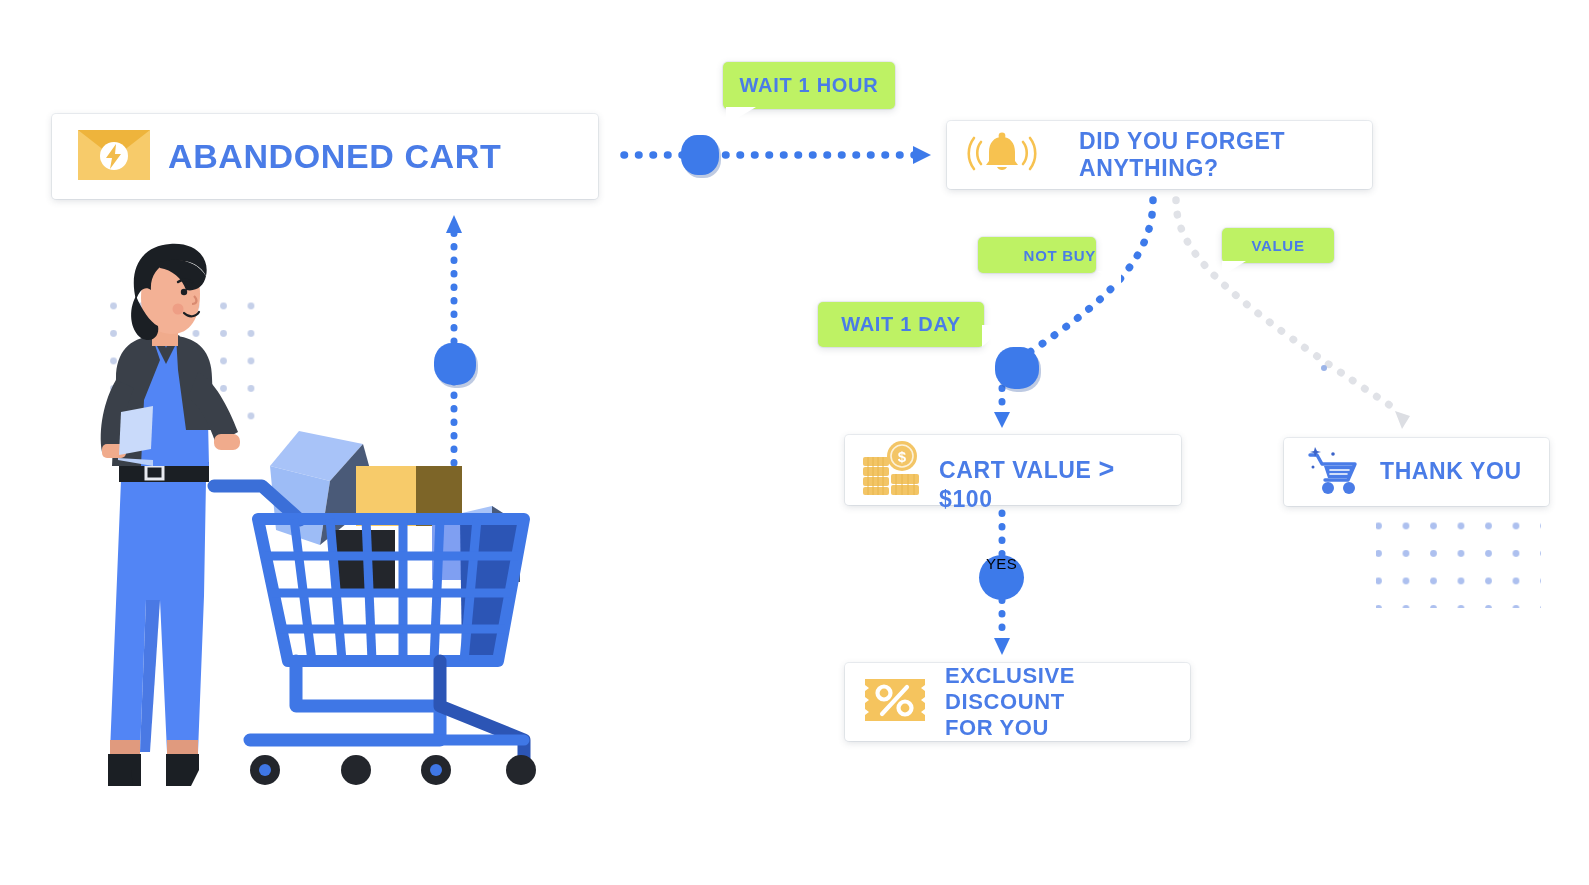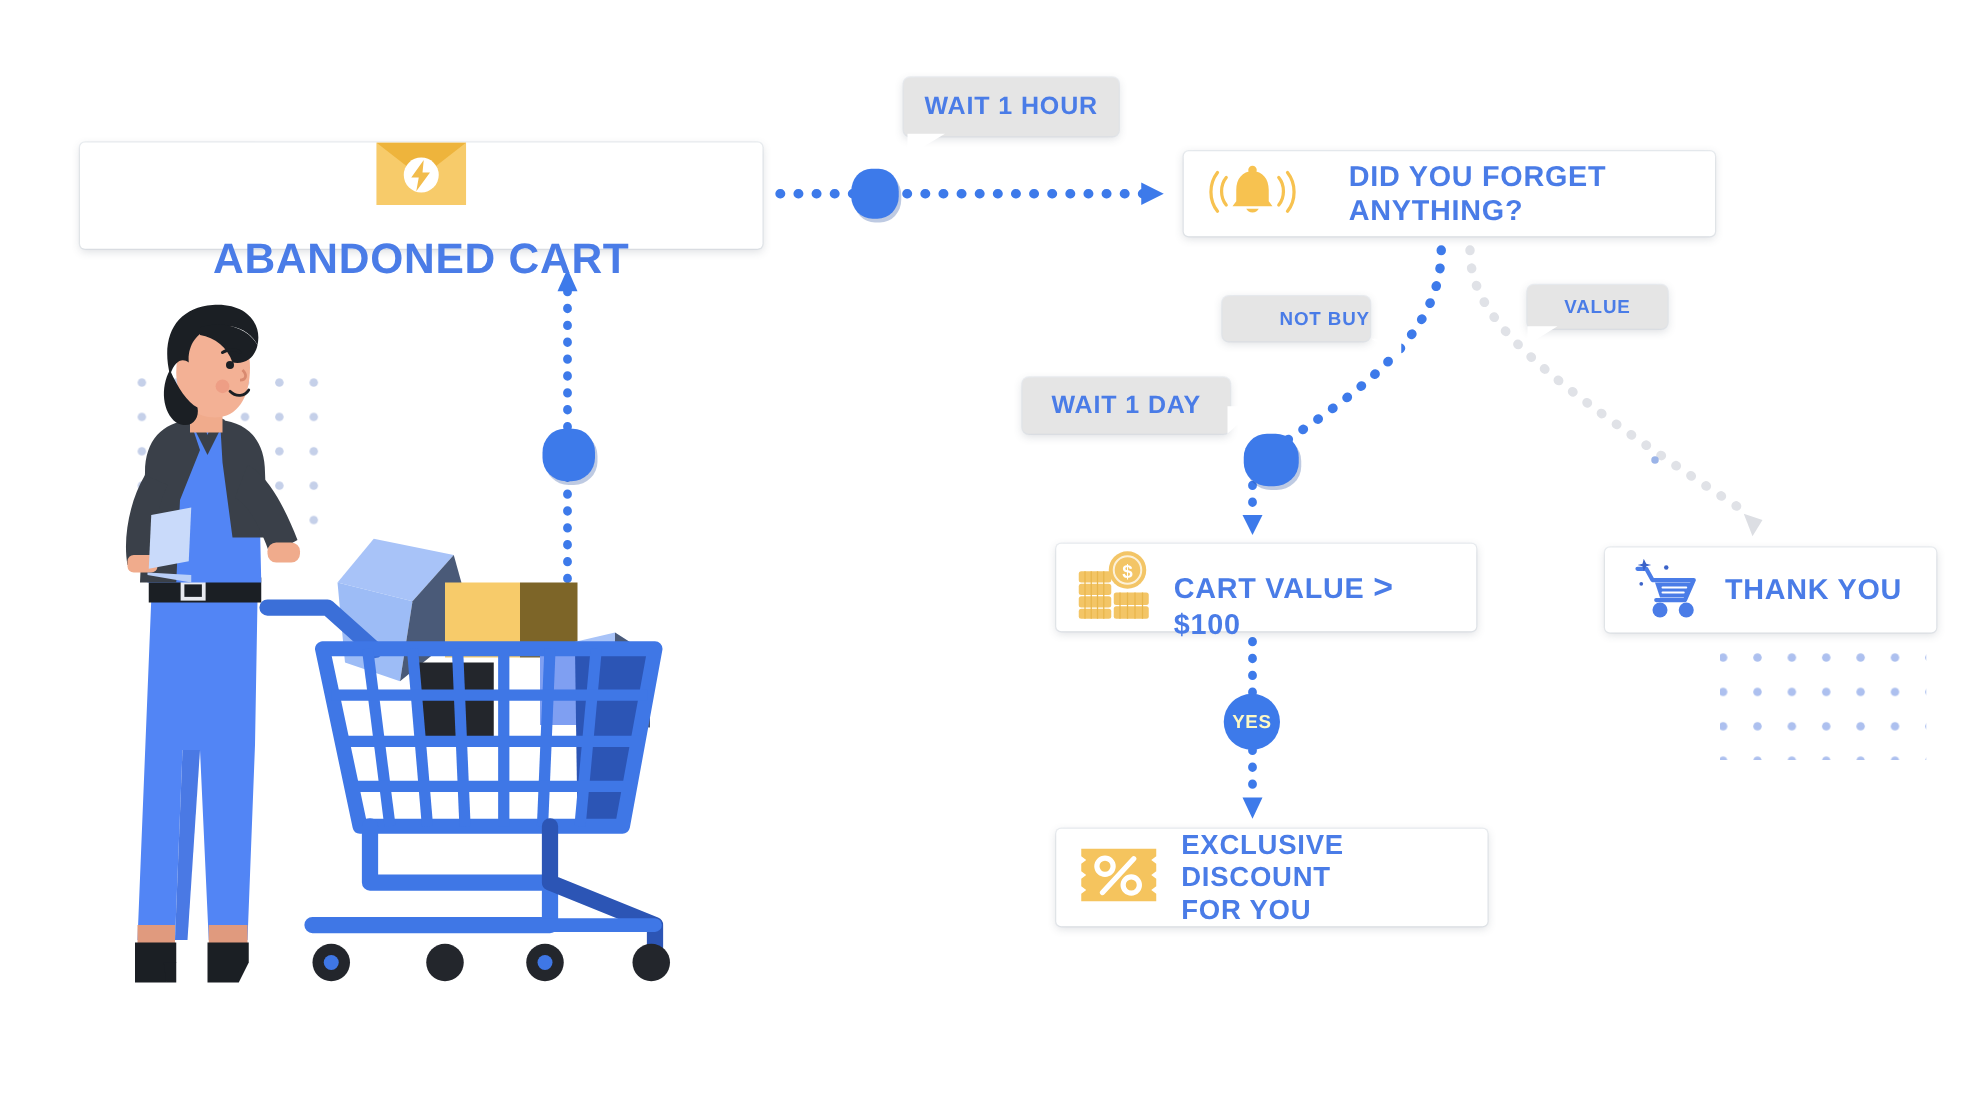--- a/index.html
+++ b/index.html
@@ -26,43 +26,43 @@
     color: #4a7ce7;
     font-weight: 700;
     letter-spacing: .6px;
     line-height: 1.18;
     white-space: pre-line;
   }
 
   
   .bubble {
     position: absolute;
-    background: #e5e5e5;
+    background: #bef264;
     border-radius: 5px;
     box-shadow: 0 2px 7px rgba(60,70,90,.17), 0 0 0 1px rgba(205,212,222,.30);
     display: flex; align-items: center; justify-content: center;
     color: #4a7ce7; font-weight: 700; letter-spacing: .7px;
   }
   .bubble .tail {
     position: absolute; width: 0; height: 0;
   }
 
   
   .node {
     position: absolute;
     background: #3d7aea;
     border-radius: 42% 42% 45% 45% / 45%;
     box-shadow: 2px 3px 0 rgba(40,80,160,.30);
   }
   .node-yes {
     position: absolute;
     background: #3d7aea;
     border-radius: 50%;
-    display: flex; align-items: center; justify-content: center;
-    color: #fef9c3; font-weight: 700; font-size: 15px; letter-spacing: .4px;
+    display: flex; align-items: flex-start; justify-content: center;
+    color: #000000; font-weight: 400; font-size: 15px; letter-spacing: .4px;
   }
 
   svg.edge { position: absolute; left: 0; top: 0; width: 1589px; height: 885px; pointer-events: none; }
 </style>
 </head>
 <body>
 
 <div id="stage">
 
   <svg class="edge">
@@ -186,21 +186,21 @@
     <path d="M252,740 L524,740" stroke="#3f77e6" stroke-width="11" fill="none" stroke-linecap="round"></path>
 
     <circle cx="265" cy="770" r="15" fill="#23262c"></circle>
     <circle cx="265" cy="770" r="6" fill="#3f77e6"></circle>
     <circle cx="356" cy="770" r="15" fill="#23262c"></circle>
     <circle cx="436" cy="770" r="15" fill="#23262c"></circle>
     <circle cx="436" cy="770" r="6" fill="#3f77e6"></circle>
     <circle cx="521" cy="770" r="15" fill="#23262c"></circle>
   </svg>
 
-  <div class="card" style="left:64px; top:114px; width:546px; height:85px;flex-direction:column;">
+  <div class="card" style="left:52px; top:114px; width:546px; height:85px;">
     <span style="flex:0 0 auto;">
       <svg width="72" height="50" viewBox="0 0 72 50">
         <rect x="0" y="0" width="72" height="50" fill="#f7cb6a"></rect>
         <polygon points="0,0 72,0 36,28" fill="#eeb43c"></polygon>
         <circle cx="36" cy="26" r="14" fill="#ffffff"></circle>
         <polygon points="38,14 28,28 34,28 32,39 43,24 37,24" fill="#f2bc4c"></polygon>
       </svg>
     </span>
     <span class="card-label" style="font-size:34px;">ABANDONED CART</span>
   </div>

